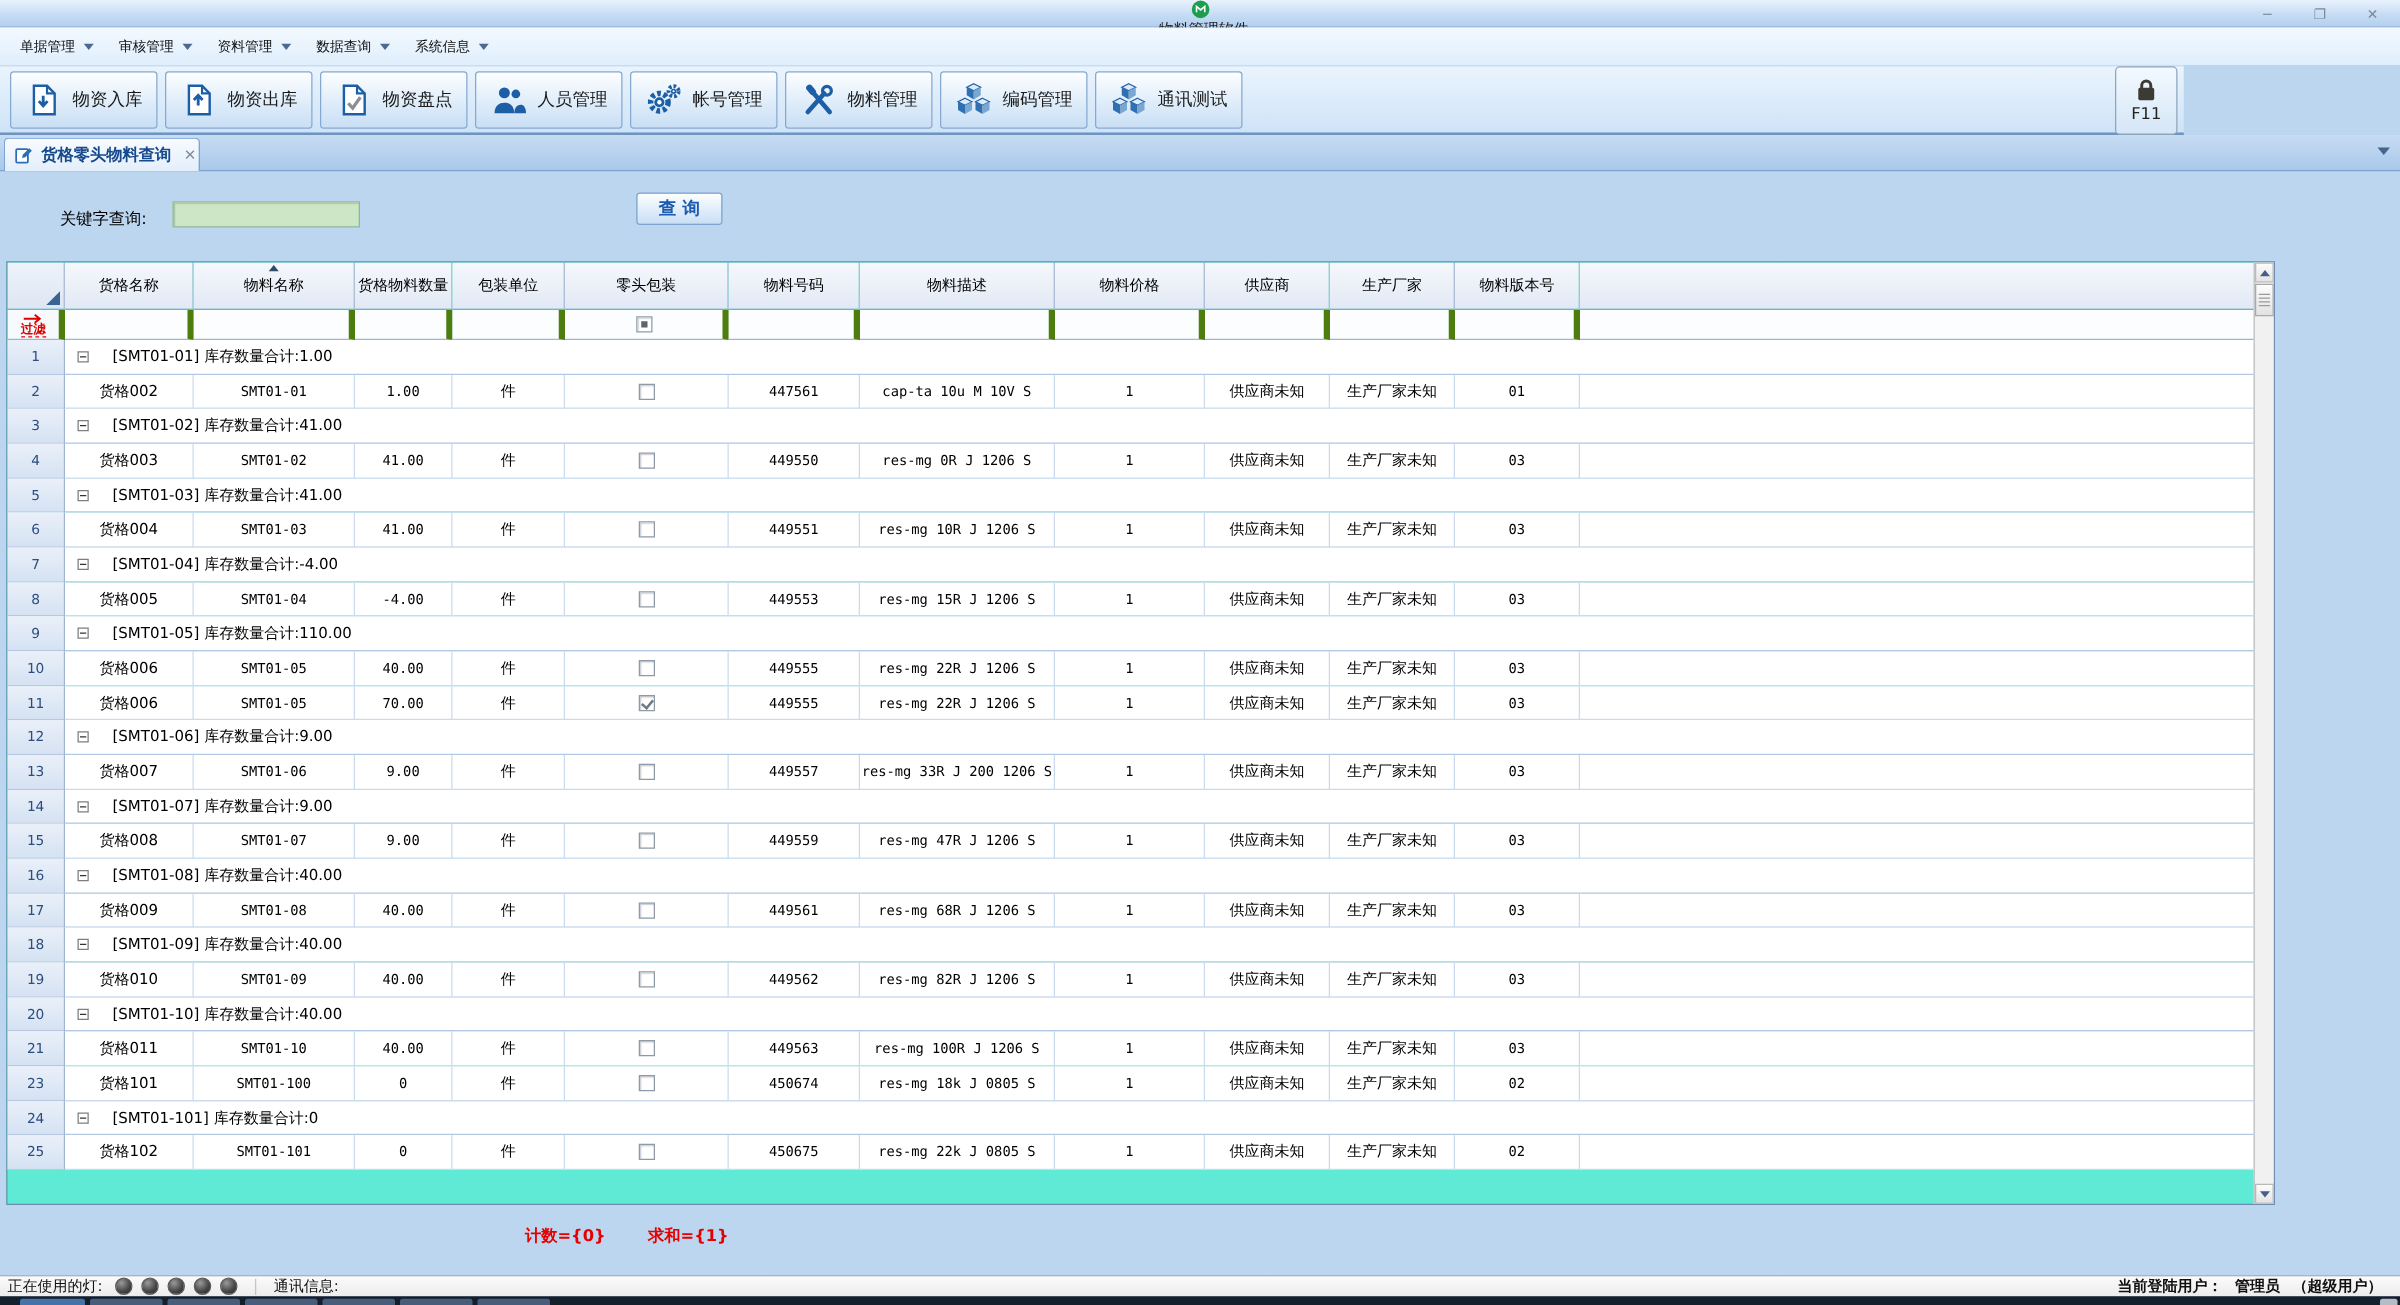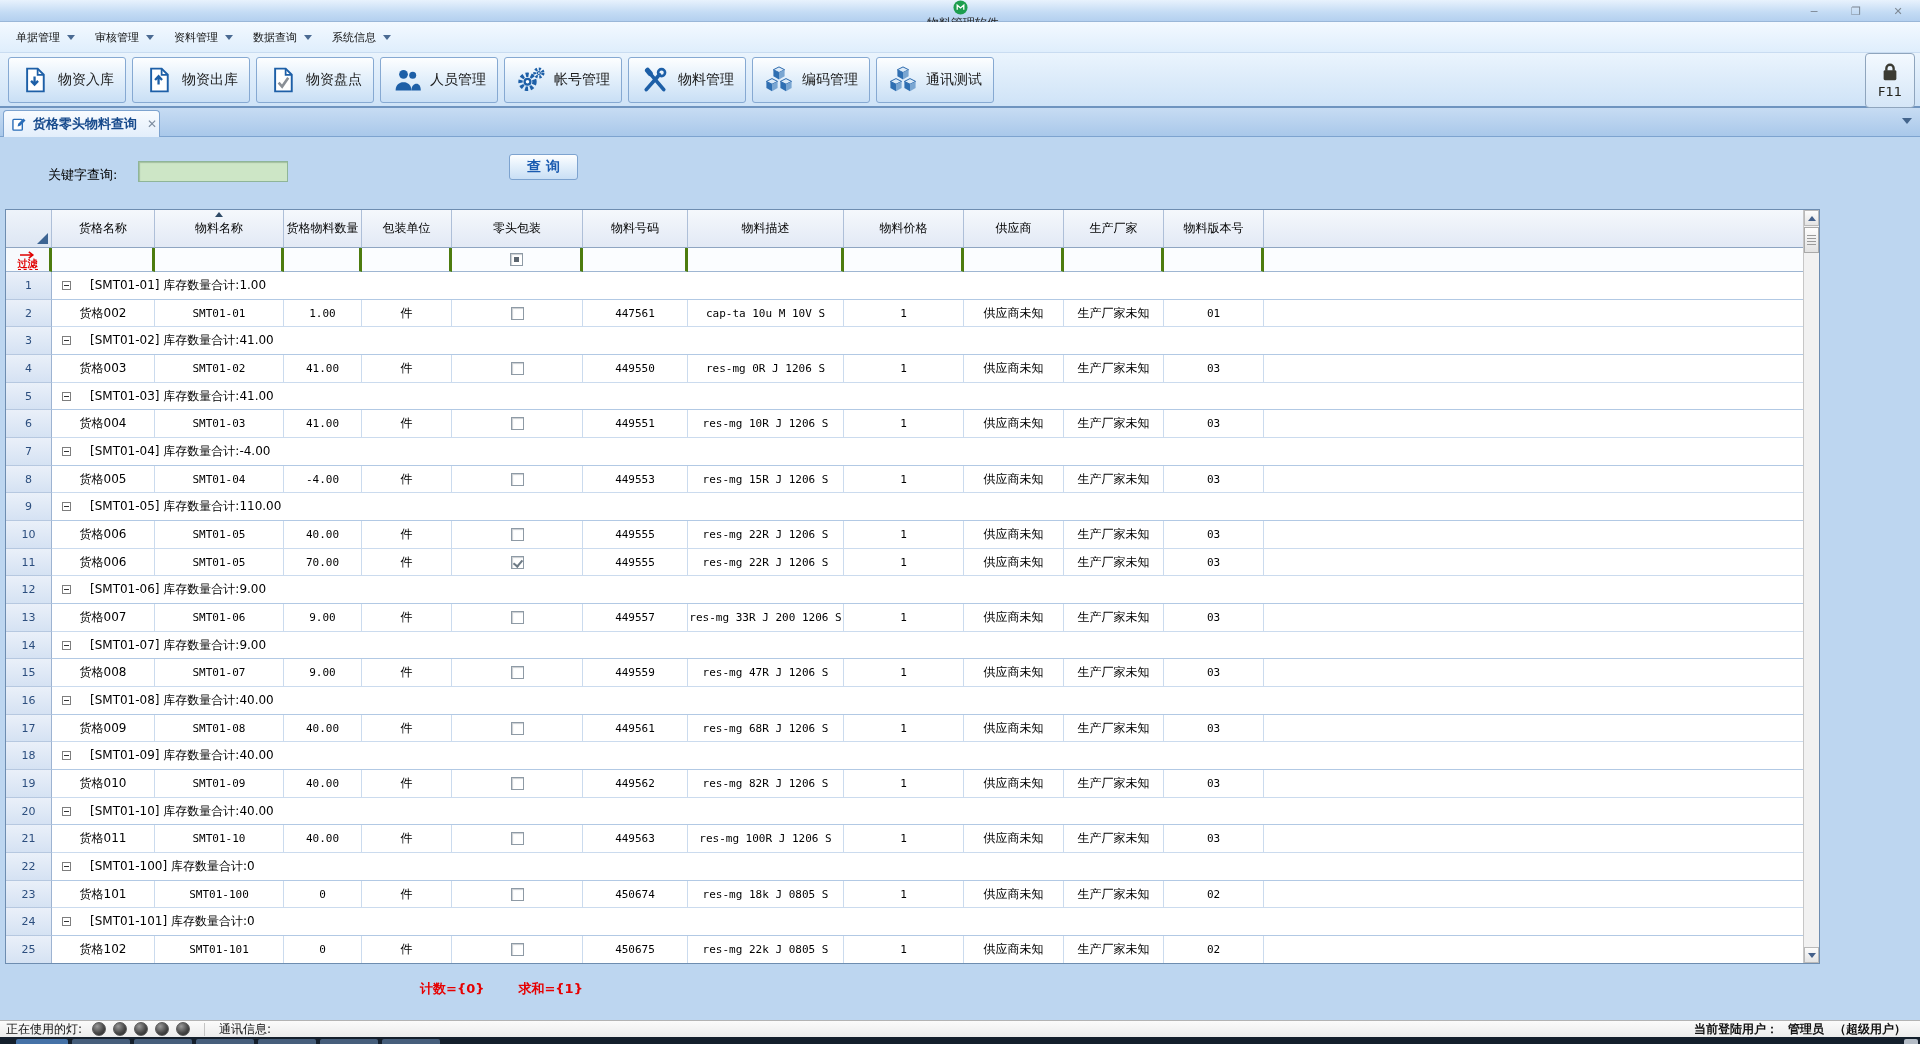--- a/index.html
+++ b/index.html
@@ -16,21 +16,21 @@
   .win-btn { width:16px; height:14px; display:flex; align-items:center; justify-content:center;
     color:#7d8894; font-size:11px; font-weight:bold; cursor:default; }
 
   
   .menubar { position:absolute; left:0; top:22px; width:1920px; height:30px;
     background:linear-gradient(#f3f9ff,#dfeefc); display:flex; align-items:center; padding-left:6px; }
   .menu-item { display:flex; align-items:center; gap:7px; padding:4px 10px; color:#111; font-size:11px; cursor:default; }
   .caret { width:0; height:0; border-left:4px solid transparent; border-right:4px solid transparent; border-top:5px solid #4a6a92; }
 
   
-  .toolbar { position:absolute; left:0; top:52px; width:1920px; height:56px;
+  .toolbar { position:absolute; left:0; top:52px; width:1747px; height:56px;
     background:linear-gradient(#eaf4fd,#cfe3f7); border-top:1px solid #c9dcf1; border-bottom:2px solid #6f94bf; }
   .toolbar-buttons { position:absolute; left:8px; top:4px; display:flex; gap:6px; }
   .tool-btn { width:118px; height:46px; display:flex; align-items:center; justify-content:center; gap:8px;
     background:linear-gradient(#fdfeff,#e4f0fb 45%,#c9dff5); border:1px solid #86a9d2; border-radius:3px; cursor:pointer; }
   .tb-icon { width:30px; height:30px; display:flex; align-items:center; justify-content:center; }
   .tb-icon svg { width:28px; height:28px; }
   .tb-label { font-size:14px; color:#1b1b1b; white-space:nowrap; }
   .lock-btn { position:absolute; right:5px; top:0px; width:50px; height:55px;
     background:linear-gradient(#f3f9ff,#d5e6f7); border:1px solid #8fa5bd; border-radius:4px;
     display:flex; flex-direction:column; align-items:center; justify-content:center; gap:2px; cursor:pointer; }
@@ -64,21 +64,21 @@
   .g-header { display:grid; grid-template-columns:var(--cols); height:38px; }
   .h-cell { position:relative; background:linear-gradient(#f5f8fc,#e2e9f5);
     border-right:1px solid #aebfd8; border-bottom:1px solid #8fa5c2;
     display:flex; align-items:center; justify-content:center; font-size:12px; color:#000; cursor:pointer; }
   .h-corner { background:linear-gradient(#eef3fa,#dde6f3); }
   .corner-tri { position:absolute; right:3px; bottom:3px; width:0; height:0;
     border-left:11px solid transparent; border-bottom:11px solid #3c6493; }
   .sort-arrow { position:absolute; top:2px; left:50%; transform:translateX(-50%); width:0; height:0;
     border-left:4px solid transparent; border-right:4px solid transparent; border-bottom:5px solid #2f4a66; }
   .g-filter { display:grid; grid-template-columns:var(--cols); height:24px; }
-  .f-cell { background:#fbfdff; border-right:3px solid #4d7c0f; border-bottom:1px solid #9fb6d2;
+  .f-cell { background:#fbfdff; border-right:5px solid #4d7c0f; border-bottom:1px solid #9fb6d2;
     display:flex; align-items:center; justify-content:center; cursor:text; }
   .f-corner { background:#f7fafd; flex-direction:column; gap:0; padding-top:1px; cursor:default; }
   .filter-word { color:#e00000; font-weight:bold; font-size:10px; line-height:10px; border-bottom:1px dashed #e00000; }
 
   .g-body { position:absolute; left:0; top:62px; right:0; bottom:0; }
   .g-row { display:grid; grid-template-columns:var(--cols); height:27.68px; background:#fff; }
   .g-row.group { grid-template-columns:46px 1fr; }
   .num-cell { background:linear-gradient(#eaf0f9,#d5e2f3); border-right:1px solid #9db3d1; border-bottom:1px solid #b6c8e0;
     display:flex; align-items:center; justify-content:center; font-size:11px; color:#2c4e7e; }
   .d-cell { border-right:1px solid #cbdbee; border-bottom:1px solid #cbdbee;
@@ -622,27 +622,20 @@
             <span class="checkbox"></span>
           </div>
           <div class="d-cell mono">449563</div>
           <div class="d-cell mono">res-mg 100R J 1206 S</div>
           <div class="d-cell mono">1</div>
           <div class="d-cell">供应商未知</div>
           <div class="d-cell">生产厂家未知</div>
           <div class="d-cell mono">03</div>
           <div class="d-cell" style="border-right: none;"></div>
         </div>
-        <div class="g-row group">
-          <div class="num-cell">22</div>
-          <div class="group-cell">
-            <span class="collapse-box"></span>
-            <span>[SMT01-100] 库存数量合计:0</span>
-          </div>
-        </div>
         <div class="g-row">
           <div class="num-cell">23</div>
           <div class="d-cell">货格101</div>
           <div class="d-cell mono">SMT01-100</div>
           <div class="d-cell mono">0</div>
           <div class="d-cell">件</div>
           <div class="d-cell">
             <span class="checkbox"></span>
           </div>
           <div class="d-cell mono">450674</div>

